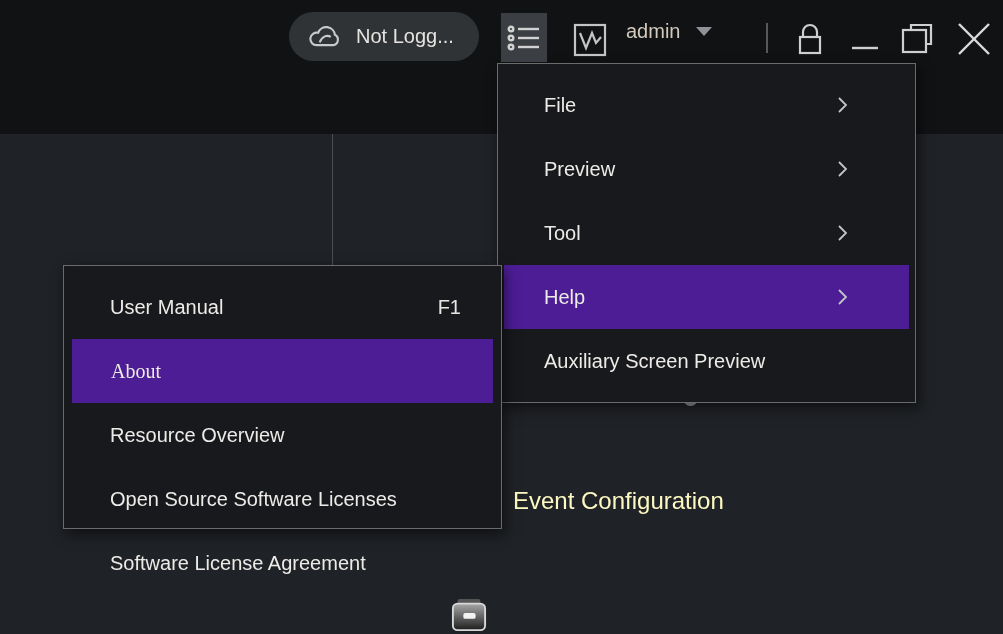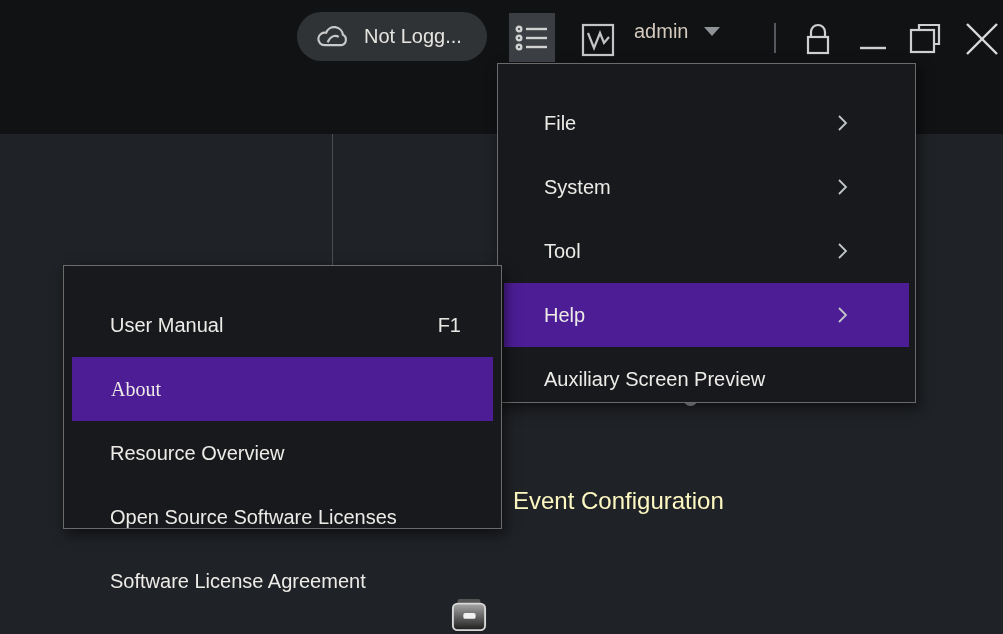--- a/index.html
+++ b/index.html
@@ -16,21 +16,21 @@
 
   
   .bg-row{position:absolute;display:flex;align-items:center;gap:26px;z-index:1;color:#fef9c3;font-size:24px;}
   .bg-row-event{left:513px;top:486px;height:30px;}
   .bg-row-storage{left:450px;top:596px;height:38px;}
   .storage-icon{width:38px;height:36px;display:block;}
   
   .peek-glyph{position:absolute;left:683px;top:396px;width:15px;height:10px;background:#9aa0a2;border-radius:0 0 8px 8px;z-index:1;}
 
   
-  .tbar{position:absolute;left:12px;top:0;width:982px;height:63px;z-index:10;}
+  .tbar{position:absolute;left:4px;top:0;width:982px;height:63px;z-index:10;}
   .login-pill{
     position:absolute;left:285px;top:12px;width:190px;height:49px;border-radius:25px;
     background:#2f3336;display:flex;align-items:center;gap:13px;padding-left:17px;box-sizing:border-box;
     color:#e6e4e0;font-size:20px;cursor:default;
   }
   .menu-btn{
     position:absolute;left:497px;top:13px;width:46px;height:49px;background:#3b3f43;
     display:flex;align-items:center;justify-content:center;
   }
   .monitor-btn{position:absolute;left:566px;top:20px;width:40px;height:40px;display:flex;align-items:center;justify-content:center;}
@@ -39,21 +39,21 @@
   .tbar-divider{position:absolute;left:762px;top:23px;width:2px;height:30px;background:#55595d;}
   .lock-btn{position:absolute;left:787px;top:19px;width:38px;height:40px;display:flex;align-items:center;justify-content:center;}
   .win-btn{position:absolute;top:20px;width:38px;height:38px;display:flex;align-items:center;justify-content:center;}
   .min-btn{left:842px;}
   .restore-btn{left:894px;}
   .close-btn{left:951px;}
 
   
   .menu-panel{
     position:absolute;background:#17191c;border:1px solid #6b6b6b;box-sizing:border-box;
-    padding-top:27px;box-shadow:3px 5px 12px rgba(0,0,0,.55);
+    padding-top:9px;box-shadow:3px 5px 12px rgba(0,0,0,.55);
   }
   .main-menu{left:497px;top:63px;width:419px;height:340px;z-index:5;}
   .sub-menu{left:63px;top:265px;width:439px;height:264px;z-index:6;}
   .menu-item{
     height:64px;display:flex;align-items:center;
     padding:0 40px 0 46px;font-size:20px;color:#edebe7;cursor:default;
   }
   .main-menu .menu-item{padding-right:66px;}
   .menu-item.hl{background:#4c1d95;}
   .main-menu .menu-item.hl{margin:0 6px;padding-left:40px;padding-right:60px;}
@@ -93,21 +93,21 @@
     <div class="menu-item">
       <span>File</span>
       <span class="mi-spring"></span>
       <span class="mi-chevron">
         <svg width="12" height="18" viewBox="0 0 12 18">
             <polyline points="2,2 9,9 2,16" fill="none" stroke="#c2c6c9" stroke-width="1.8"></polyline>
           </svg>
       </span>
     </div>
     <div class="menu-item">
-      <span>System</span>
+      <span>Preview</span>
       <span class="mi-spring"></span>
       <span class="mi-chevron">
         <svg width="12" height="18" viewBox="0 0 12 18">
             <polyline points="2,2 9,9 2,16" fill="none" stroke="#c2c6c9" stroke-width="1.8"></polyline>
           </svg>
       </span>
     </div>
     <div class="menu-item">
       <span>Tool</span>
       <span class="mi-spring"></span>

